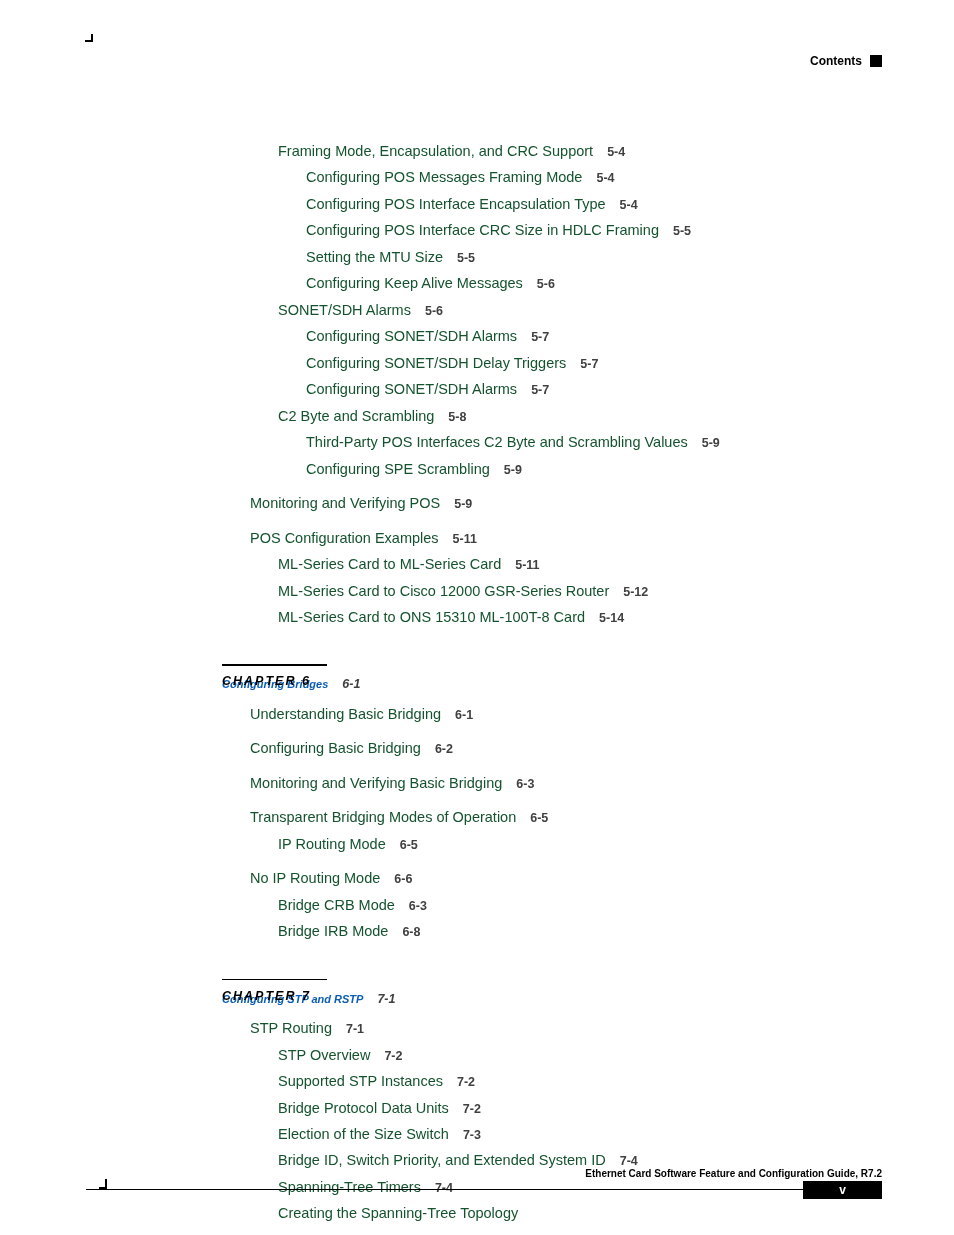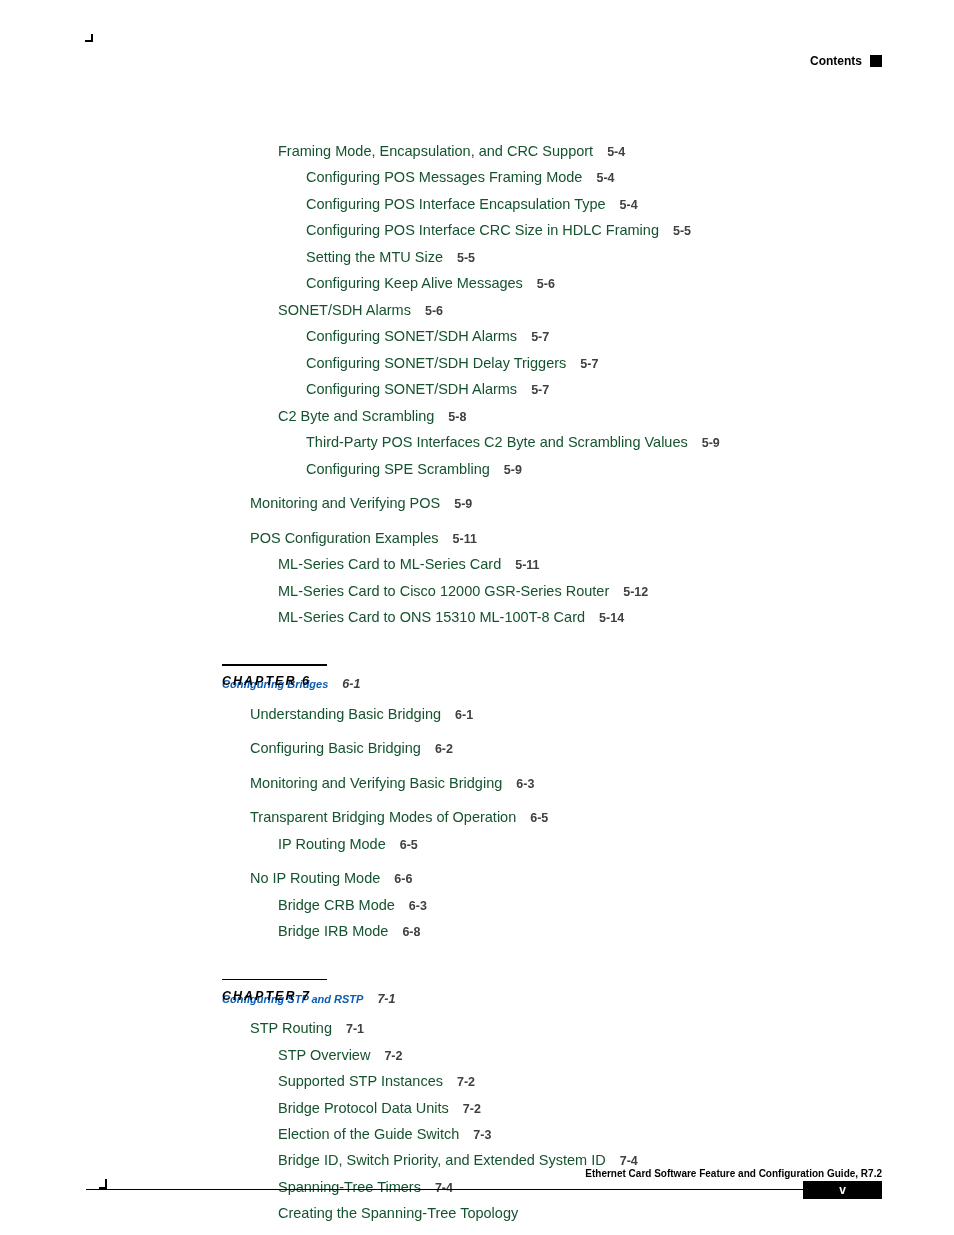--- a/index.html
+++ b/index.html
@@ -74,21 +74,21 @@
         <div class="section-gap"></div>
         <div class="toc-line indent-1"><span class="link">No IP Routing Mode</span><span class="pagenum">6-6</span></div>
         <div class="toc-line indent-2"><span class="link">Bridge CRB Mode</span><span class="pagenum">6-3</span></div>
         <div class="toc-line indent-2"><span class="link">Bridge IRB Mode</span><span class="pagenum">6-8</span></div>
         <div class="chapter-row indent-0"><div class="chapter-rule"></div><div class="chapter-label"><span>CHAPTER </span><span class="chnum">7</span></div><span class="chapter-title">Configuring STP and RSTP</span><span class="pagenum">7-1</span></div>
         <div class="section-gap"></div>
         <div class="toc-line indent-1"><span class="link">STP Routing</span><span class="pagenum">7-1</span></div>
         <div class="toc-line indent-2"><span class="link">STP Overview</span><span class="pagenum">7-2</span></div>
         <div class="toc-line indent-2"><span class="link">Supported STP Instances</span><span class="pagenum">7-2</span></div>
         <div class="toc-line indent-2"><span class="link">Bridge Protocol Data Units</span><span class="pagenum">7-2</span></div>
-        <div class="toc-line indent-2"><span class="link">Election of the Guide Switch</span><span class="pagenum">7-3</span></div>
+        <div class="toc-line indent-2"><span class="link">Election of the Size Switch</span><span class="pagenum">7-3</span></div>
         <div class="toc-line indent-2"><span class="link">Bridge ID, Switch Priority, and Extended System ID</span><span class="pagenum">7-4</span></div>
         <div class="toc-line indent-2"><span class="link">Spanning-Tree Timers</span><span class="pagenum">7-4</span></div>
         <div class="toc-line indent-2"><span class="link">Creating the Spanning-Tree Topology</span></div>
       </div>
   </div>
 
   <div class="pagestripe"></div>
   <div class="footer">Ethernet Card Software Feature and Configuration Guide, R7.2</div>
   <div class="pagebox">v</div>
   <div class="bottom-tick"></div>

